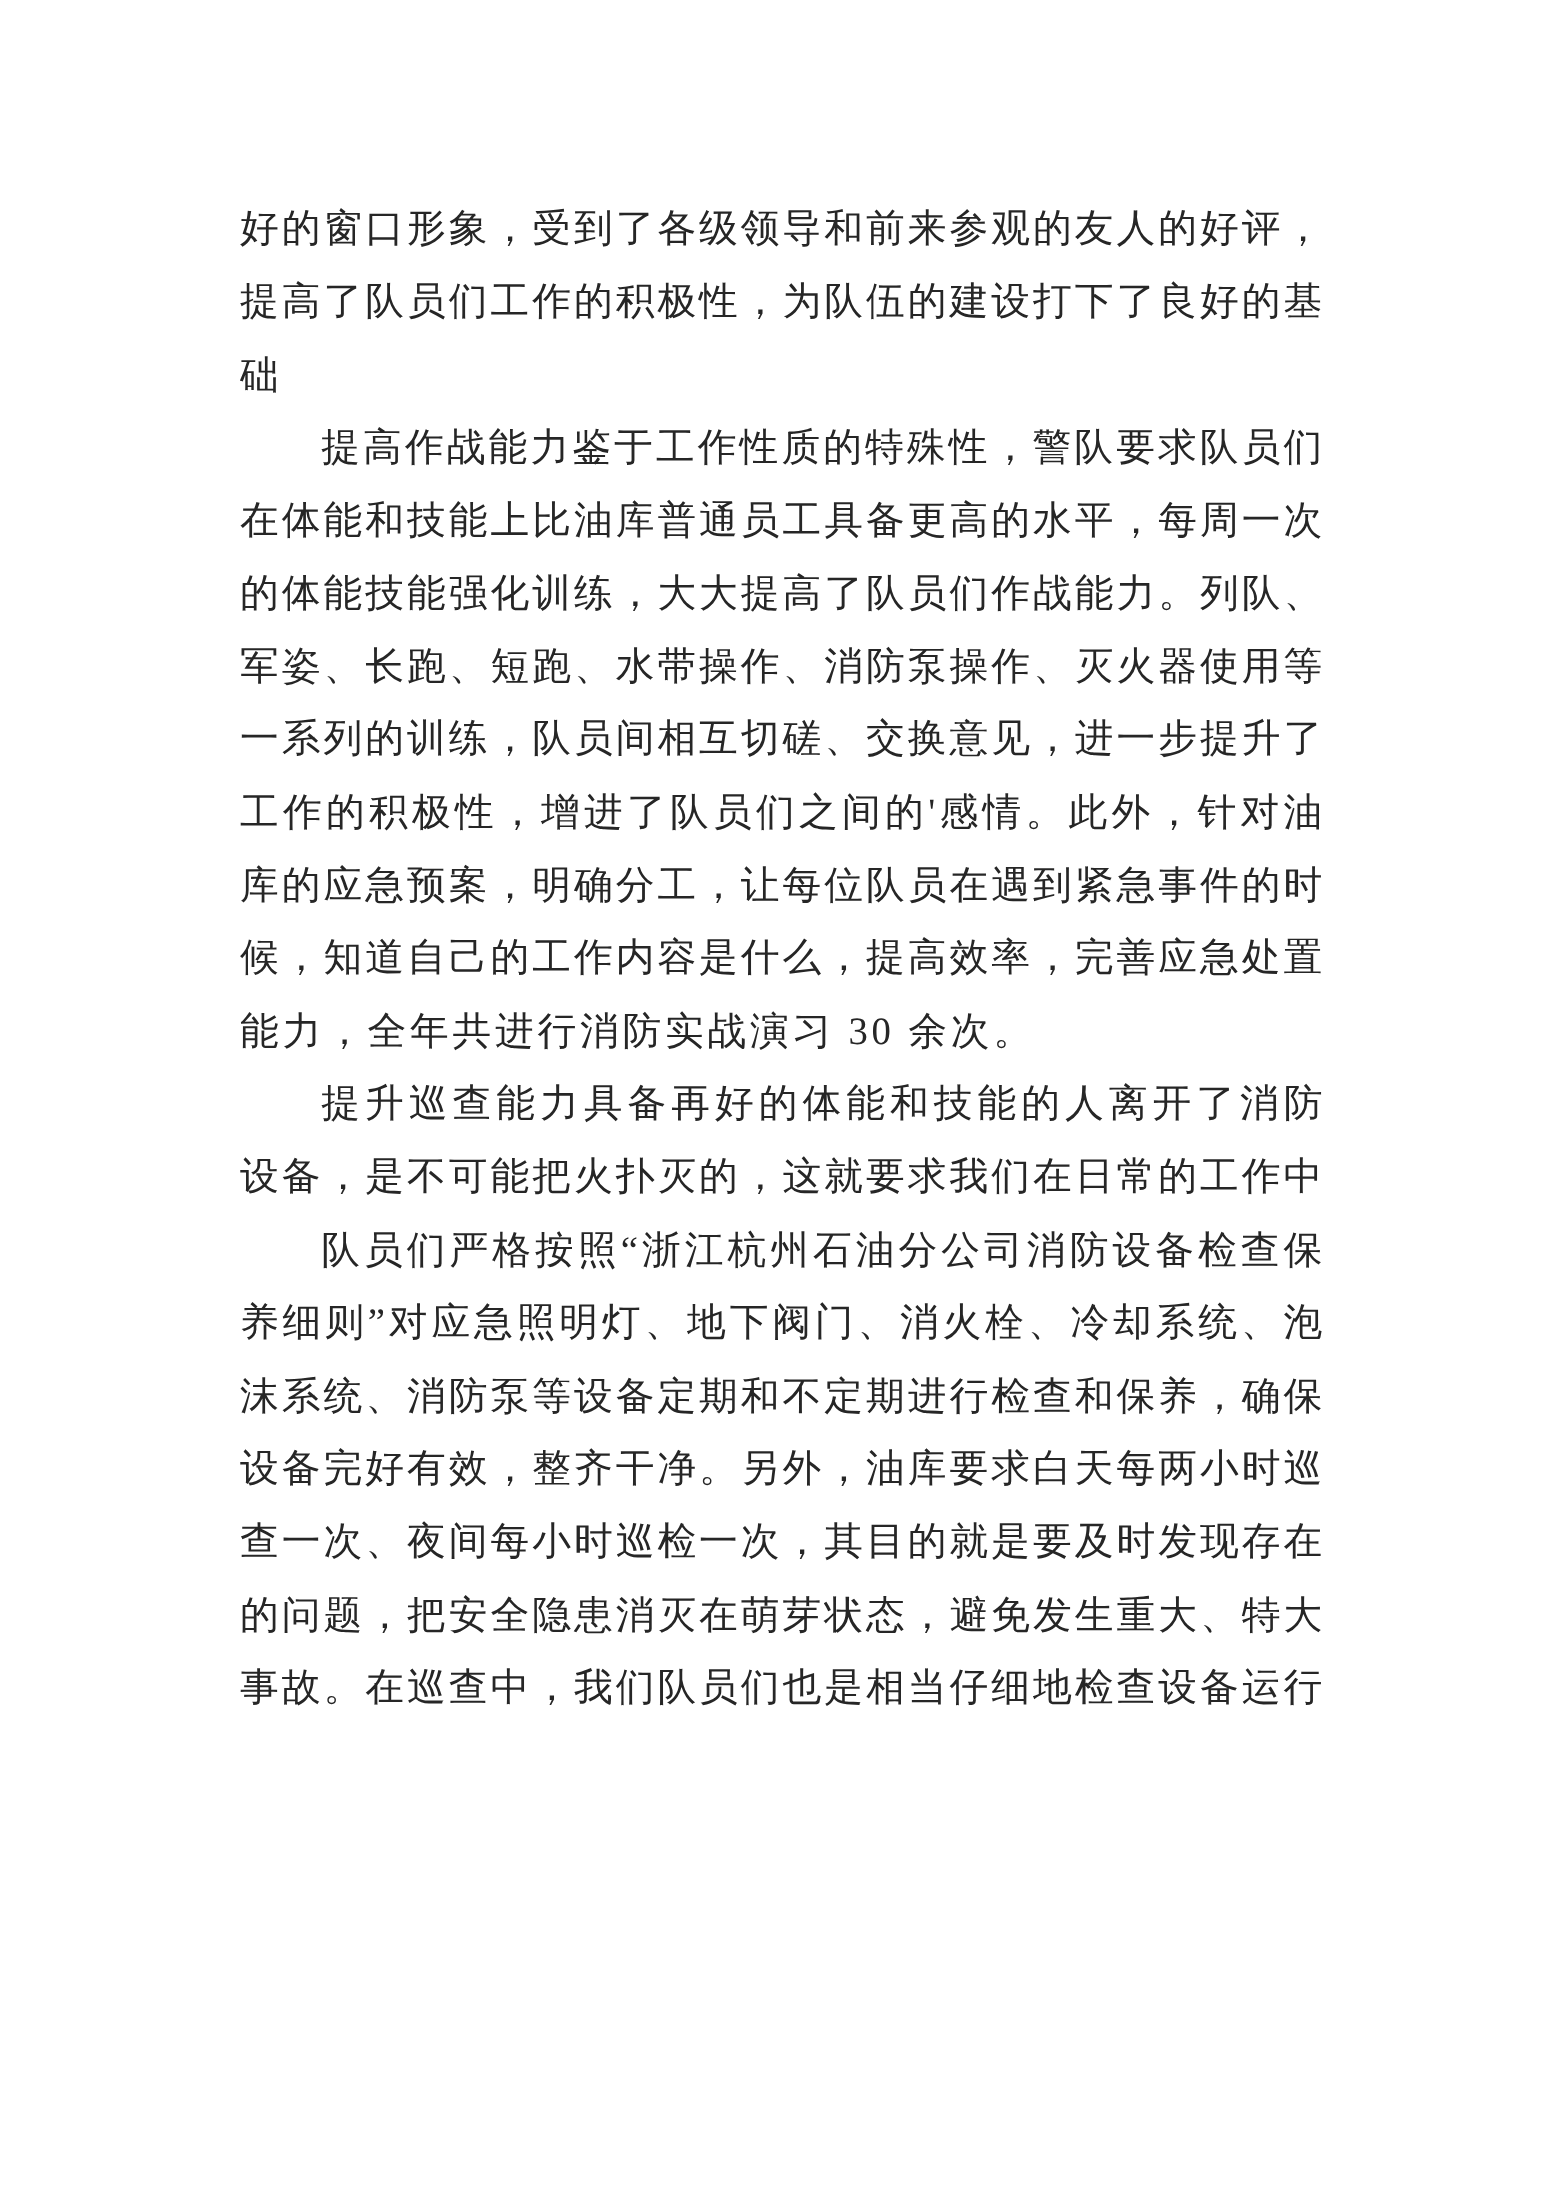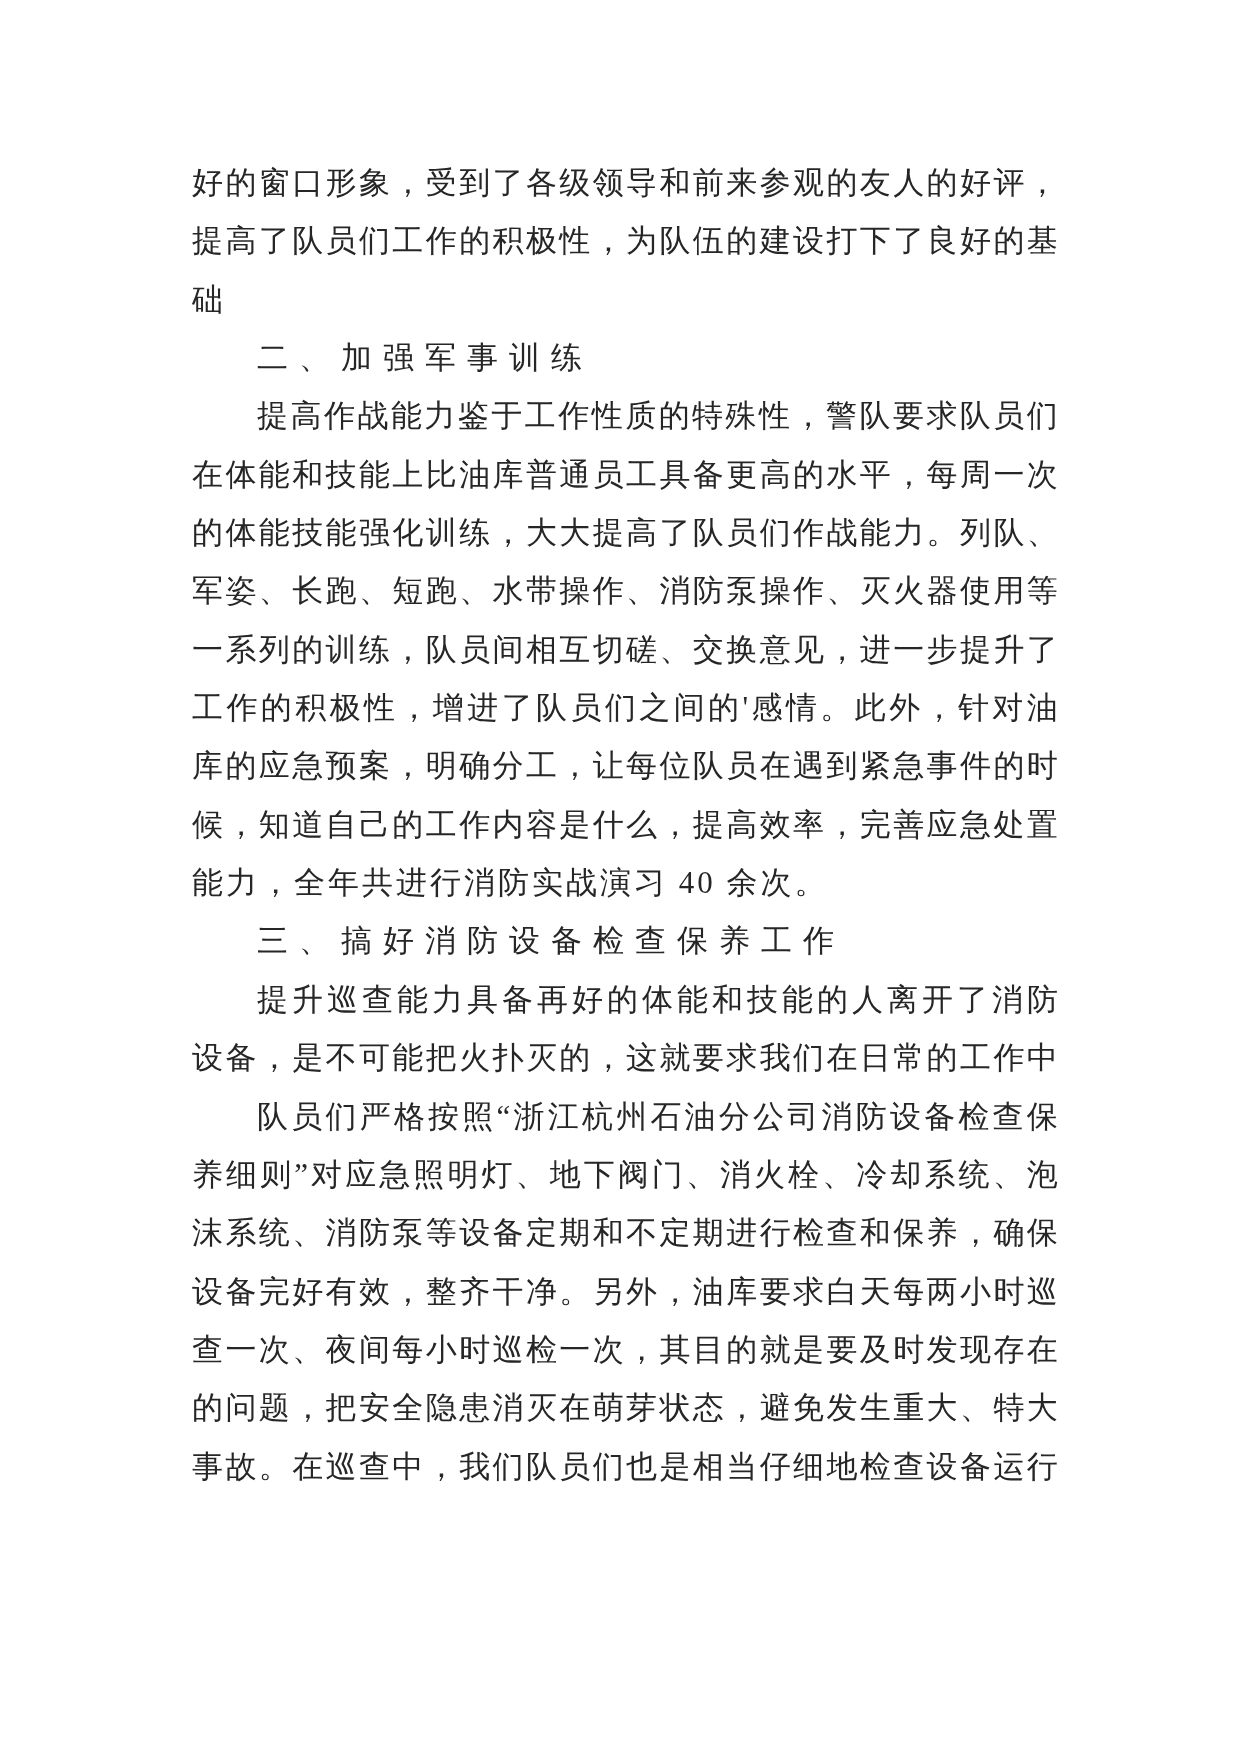--- a/index.html
+++ b/index.html
@@ -108,21 +108,20 @@
         <span class="ch">设</span>
         <span class="ch">打</span>
         <span class="ch">下</span>
         <span class="ch">了</span>
         <span class="ch">良</span>
         <span class="ch">好</span>
         <span class="ch">的</span>
         <span class="ch">基</span>
       </div>
       <div class="line plain">础</div>
-      <div class="line heading indent">二、加强军事训练</div>
       <div class="line stretch indent">
         <span class="ch">提</span>
         <span class="ch">高</span>
         <span class="ch">作</span>
         <span class="ch">战</span>
         <span class="ch">能</span>
         <span class="ch">力</span>
         <span class="ch">鉴</span>
         <span class="ch">于</span>
         <span class="ch">工</span>
@@ -331,22 +330,21 @@
         <span class="ch">效</span>
         <span class="ch">率</span>
         <span class="ch">，</span>
         <span class="ch">完</span>
         <span class="ch">善</span>
         <span class="ch">应</span>
         <span class="ch">急</span>
         <span class="ch">处</span>
         <span class="ch">置</span>
       </div>
-      <div class="line plain">能力，全年共进行消防实战演习 40 余次。</div>
-      <div class="line heading indent">三、搞好消防设备检查保养工作</div>
+      <div class="line plain">能力，全年共进行消防实战演习 30 余次。</div>
       <div class="line stretch indent">
         <span class="ch">提</span>
         <span class="ch">升</span>
         <span class="ch">巡</span>
         <span class="ch">查</span>
         <span class="ch">能</span>
         <span class="ch">力</span>
         <span class="ch">具</span>
         <span class="ch">备</span>
         <span class="ch">再</span>

